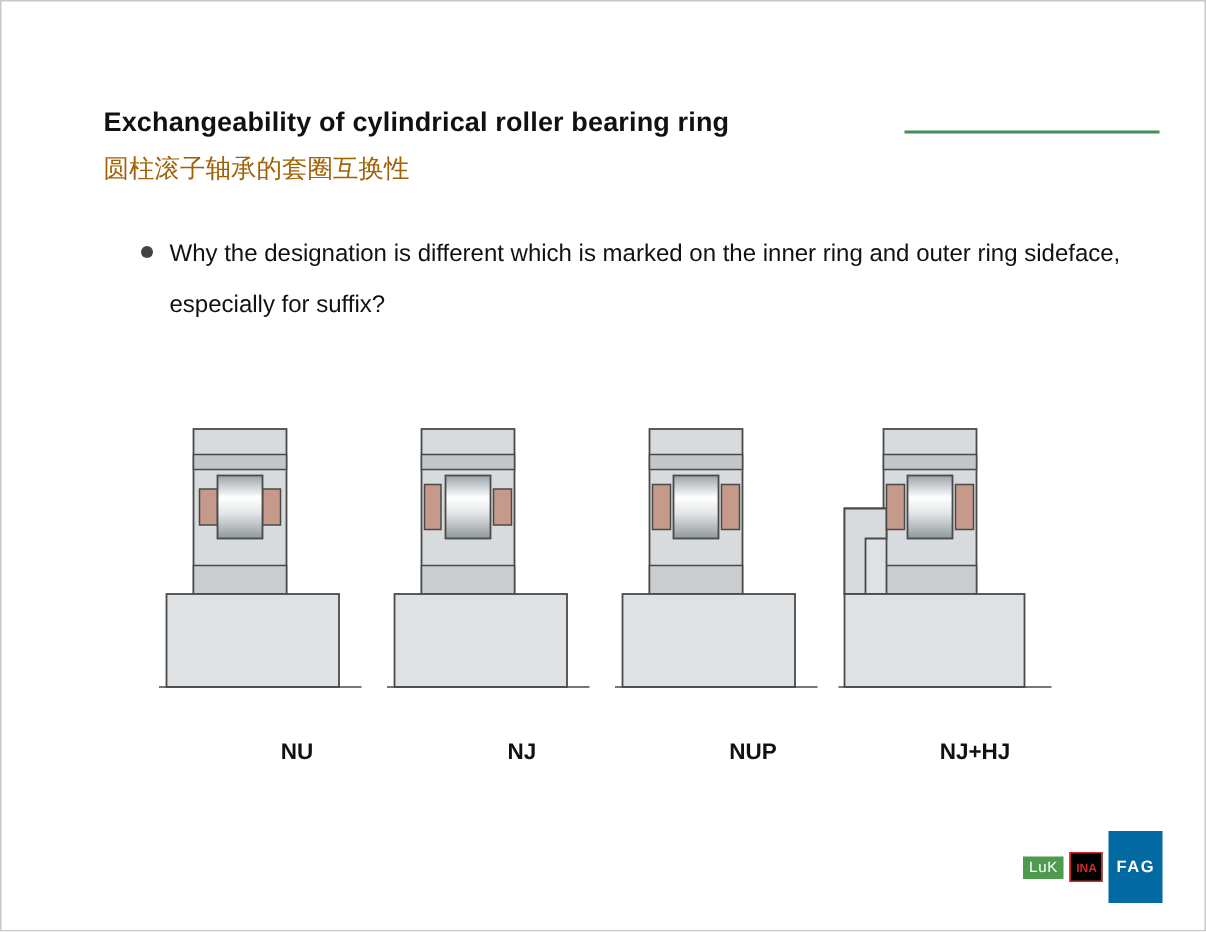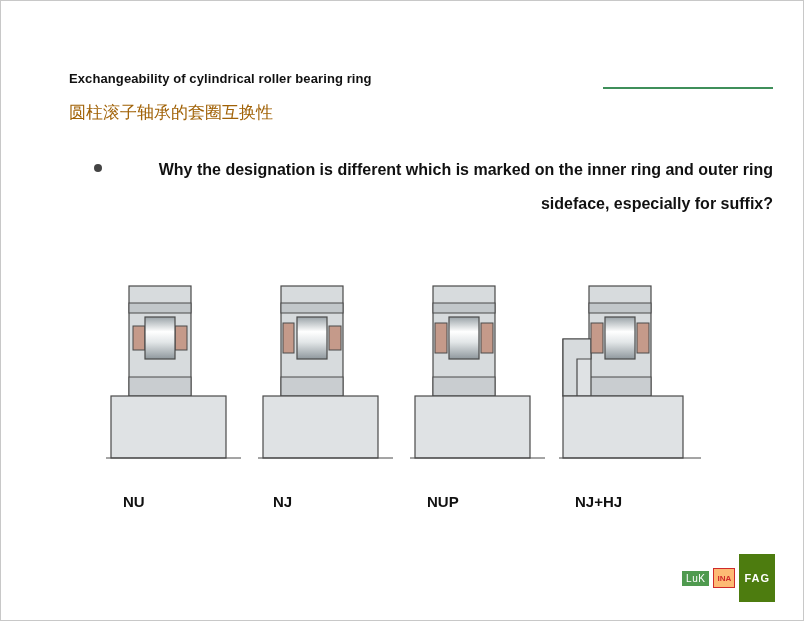--- a/index.html
+++ b/index.html
@@ -37,21 +37,21 @@
     top: 86px;
     right: 30px;
     width: 170px;
     height: 2px;
     background: #3f8f5a;
   }
   .title-en {
     position: absolute;
     left: 68px;
     top: 70px;
-    font-size: 13px;
+    font-size: 18px;
     font-weight: bold;
     color: #111111;
     letter-spacing: 0.1px;
   }
   .title-cn {
     position: absolute;
     left: 68px;
     top: 100px;
     font-size: 17px;
     color: #a16207;
@@ -65,24 +65,23 @@
     height: 8px;
     border-radius: 50%;
     background: #444444;
   }
   .bullet-en {
     position: absolute;
     left: 112px;
     top: 152px;
     width: 660px;
     font-size: 16px;
-    font-weight: bold;
+    font-weight: normal;
     color: #111111;
     line-height: 34px;
-    text-align: right;
   }
   .bullet-cn {
     position: absolute;
     left: 112px;
     top: 224px;
     width: 660px;
     font-size: 15.5px;
     color: #3f8f5a;
   }
   
@@ -97,21 +96,21 @@
     position: absolute;
     top: 0;
     width: 150px;
     height: 240px;
   }
   .fig-label {
     position: absolute;
     top: 212px;
     left: 0;
     width: 150px;
-    text-align: left;
+    text-align: center;
     font-size: 15px;
     font-weight: bold;
     color: #111111;
   }
   .fig svg {
     display: block;
   }
   
   .footer-logos {
     position: absolute;
@@ -126,32 +125,32 @@
     background: #4f9a4f;
     color: #ffffff;
     font-size: 10px;
     font-weight: normal;
     padding: 2px 4px;
     letter-spacing: 0.5px;
   }
   .logo-ina {
     width: 20px;
     height: 18px;
-    background: #fdba74;
+    background: #000000;
     border: 1px solid #cf2a2a;
     position: relative;
     display: inline-flex;
     align-items: center;
     justify-content: center;
     font-size: 8px;
     font-weight: bold;
     color: #cf2a2a;
   }
   .logo-fag {
-    background: #4d7c0f;
+    background: #0369a1;
     color: #ffffff;
     font-size: 11px;
     font-weight: bold;
     padding: 18px 5px;
     letter-spacing: 1px;
   }
 </style>
 </head>
 <body>
 

